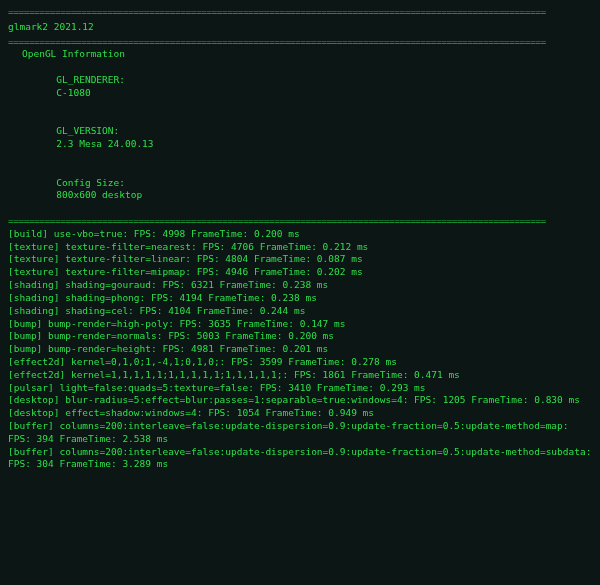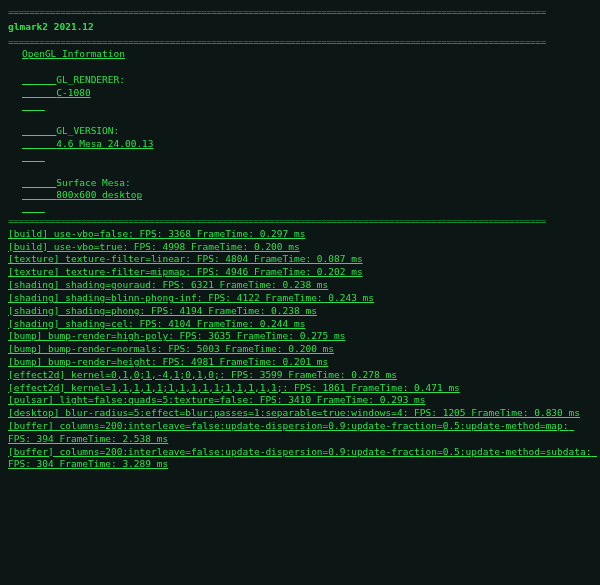--- a/index.html
+++ b/index.html
@@ -1,62 +1,62 @@
 <!DOCTYPE html>
 <html><head>
 <meta charset="utf-8">
 <style>
   html,body{margin:0;padding:0;background:#0c1614;font-family:Consolas,Menlo,monospace;font-size:9.5px;color:#2de04a;line-height:1.35;}
   .terminal{width:600px;height:585px;background:#0c1614;padding:6px 8px;box-sizing:border-box;overflow:hidden;}
   .hr{color:#1bb33a;letter-spacing:-0.5px;white-space:nowrap;overflow:hidden;}
-  .hdr{padding:2px 0;font-weight:bold;}
+  .hdr{padding:2px 0;}
   .info{padding-left:14px;}
   .info .label{display:inline-block;min-width:102px;}
-  .row{white-space:pre-wrap;color:#2de04a;text-decoration:underline;}
+  .row{white-space:pre-wrap;color:#2de04a;}
 </style>
 </head>
 <body>
 
 <div class="terminal">
 
   <div class="hr">=======================================================================================================</div>
   <div class="hdr title">glmark2 2021.12</div>
   <div class="hr">=======================================================================================================</div>
 
   <div class="info">
     <div class="row">OpenGL Information</div>
     <div class="row">
       <span class="label">GL_RENDERER:</span>
       <span>C-1080</span>
     </div>
     <div class="row">
       <span class="label">GL_VERSION:</span>
-      <span>4.6 Mesa 24.00.13</span>
+      <span>2.3 Mesa 24.00.13</span>
     </div>
     <div class="row">
-      <span class="label">Surface Mesa:</span>
+      <span class="label">Config Size:</span>
       <span>800x600 desktop</span>
     </div>
   </div>
 
   <div class="hr">=======================================================================================================</div>
 
   <div id="bench-lines">
-      <div class="row">[build] use-vbo=false: FPS: 3368 FrameTime: 0.297 ms</div>
       <div class="row">[build] use-vbo=true: FPS: 4998 FrameTime: 0.200 ms</div>
+      <div class="row">[texture] texture-filter=nearest: FPS: 4706 FrameTime: 0.212 ms</div>
       <div class="row">[texture] texture-filter=linear: FPS: 4804 FrameTime: 0.087 ms</div>
       <div class="row">[texture] texture-filter=mipmap: FPS: 4946 FrameTime: 0.202 ms</div>
       <div class="row">[shading] shading=gouraud: FPS: 6321 FrameTime: 0.238 ms</div>
-      <div class="row">[shading] shading=blinn-phong-inf: FPS: 4122 FrameTime: 0.243 ms</div>
       <div class="row">[shading] shading=phong: FPS: 4194 FrameTime: 0.238 ms</div>
       <div class="row">[shading] shading=cel: FPS: 4104 FrameTime: 0.244 ms</div>
-      <div class="row">[bump] bump-render=high-poly: FPS: 3635 FrameTime: 0.275 ms</div>
+      <div class="row">[bump] bump-render=high-poly: FPS: 3635 FrameTime: 0.147 ms</div>
       <div class="row">[bump] bump-render=normals: FPS: 5003 FrameTime: 0.200 ms</div>
       <div class="row">[bump] bump-render=height: FPS: 4981 FrameTime: 0.201 ms</div>
       <div class="row">[effect2d] kernel=0,1,0;1,-4,1;0,1,0;: FPS: 3599 FrameTime: 0.278 ms</div>
       <div class="row">[effect2d] kernel=1,1,1,1,1;1,1,1,1,1;1,1,1,1,1;: FPS: 1861 FrameTime: 0.471 ms</div>
       <div class="row">[pulsar] light=false:quads=5:texture=false: FPS: 3410 FrameTime: 0.293 ms</div>
       <div class="row">[desktop] blur-radius=5:effect=blur:passes=1:separable=true:windows=4: FPS: 1205 FrameTime: 0.830 ms</div>
+      <div class="row">[desktop] effect=shadow:windows=4: FPS: 1054 FrameTime: 0.949 ms</div>
       <div class="row">[buffer] columns=200:interleave=false:update-dispersion=0.9:update-fraction=0.5:update-method=map: FPS: 394 FrameTime: 2.538 ms</div>
       <div class="row">[buffer] columns=200:interleave=false:update-dispersion=0.9:update-fraction=0.5:update-method=subdata: FPS: 304 FrameTime: 3.289 ms</div>
     </div>
 
 </div>
 
 </body></html>

